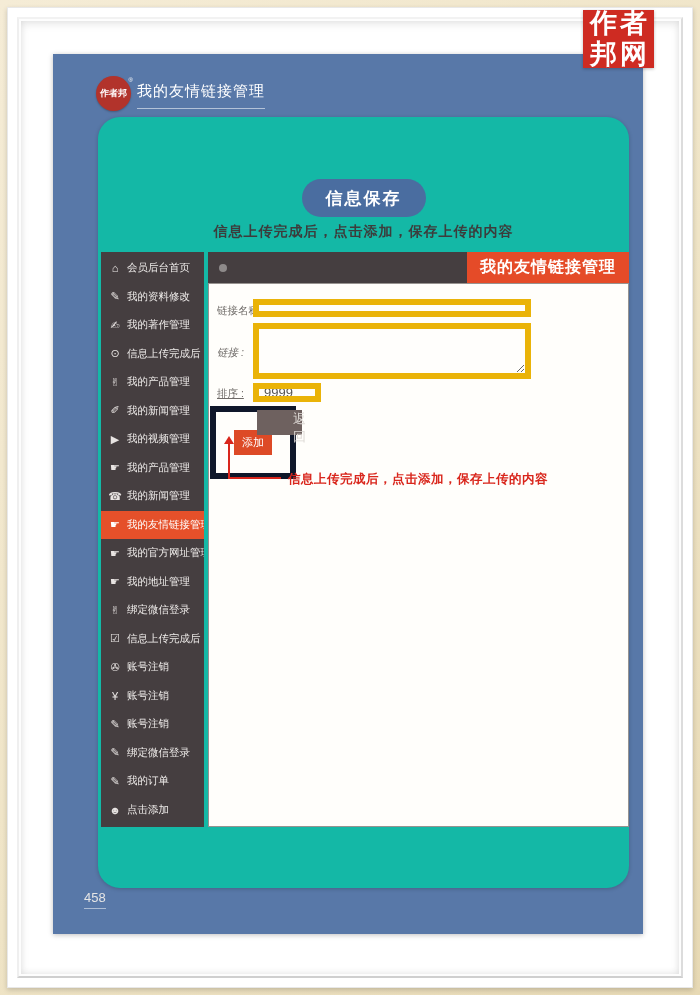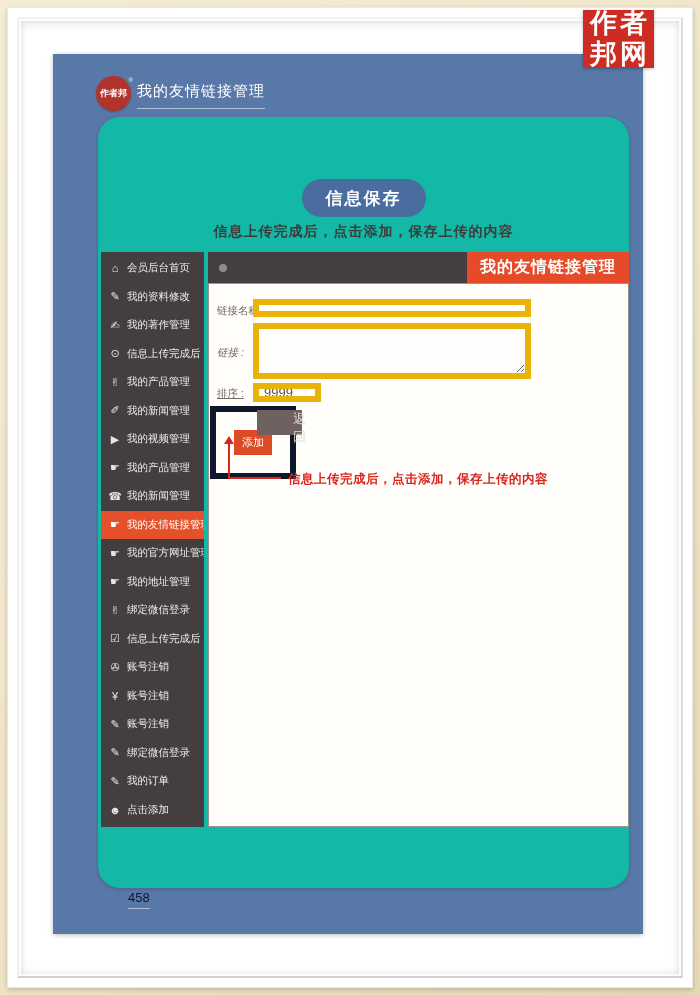--- a/index.html
+++ b/index.html
@@ -34,22 +34,22 @@
   
   .page-header { position:absolute; left:43px; top:22px; display:flex; align-items:flex-start; }
   .logo-circle { width:35px; height:35px; border-radius:50%; background:#b2332b;
     color:#fff; display:flex; align-items:center; justify-content:center;
     font-size:9px; font-weight:bold; flex:0 0 auto; position:relative;
     box-shadow:0 1px 2px rgba(0,0,0,.25); }
   .logo-reg { position:absolute; right:-2px; top:1px; font-size:6px; font-weight:normal; }
   .page-title { margin-left:6px; margin-top:6px; color:#ffffff; font-size:15px;
     padding-bottom:7px; border-bottom:1px solid rgba(255,255,255,.55); letter-spacing:1px; }
 
-  .page-number { position:absolute; left:31px; top:836px; color:#0f172a; font-size:13px;
-    padding-bottom:3px; border-bottom:1px solid rgba(255,255,255,.5);margin-left:44px; }
+  .page-number { position:absolute; left:31px; top:836px; color:#e5e5e5; font-size:13px;
+    padding-bottom:3px; border-bottom:1px solid rgba(255,255,255,.5); }
 
   
   .card { position:absolute; left:45px; top:63px; width:531px; height:771px;
     background:#14b8a6; box-shadow:0 1px 4px rgba(0,0,0,.20);border-radius:22px; }
 
   .badge { position:absolute; left:50%; transform:translateX(-50%); top:62px;
     min-width:116px; height:38px; border-radius:19px; background:#4a6da0;
     color:#fff; font-size:17px; font-weight:bold; letter-spacing:2px;
     display:flex; align-items:center; justify-content:center; padding:0 24px; }
   .subtitle { position:absolute; left:0; right:0; top:106px; text-align:center;

